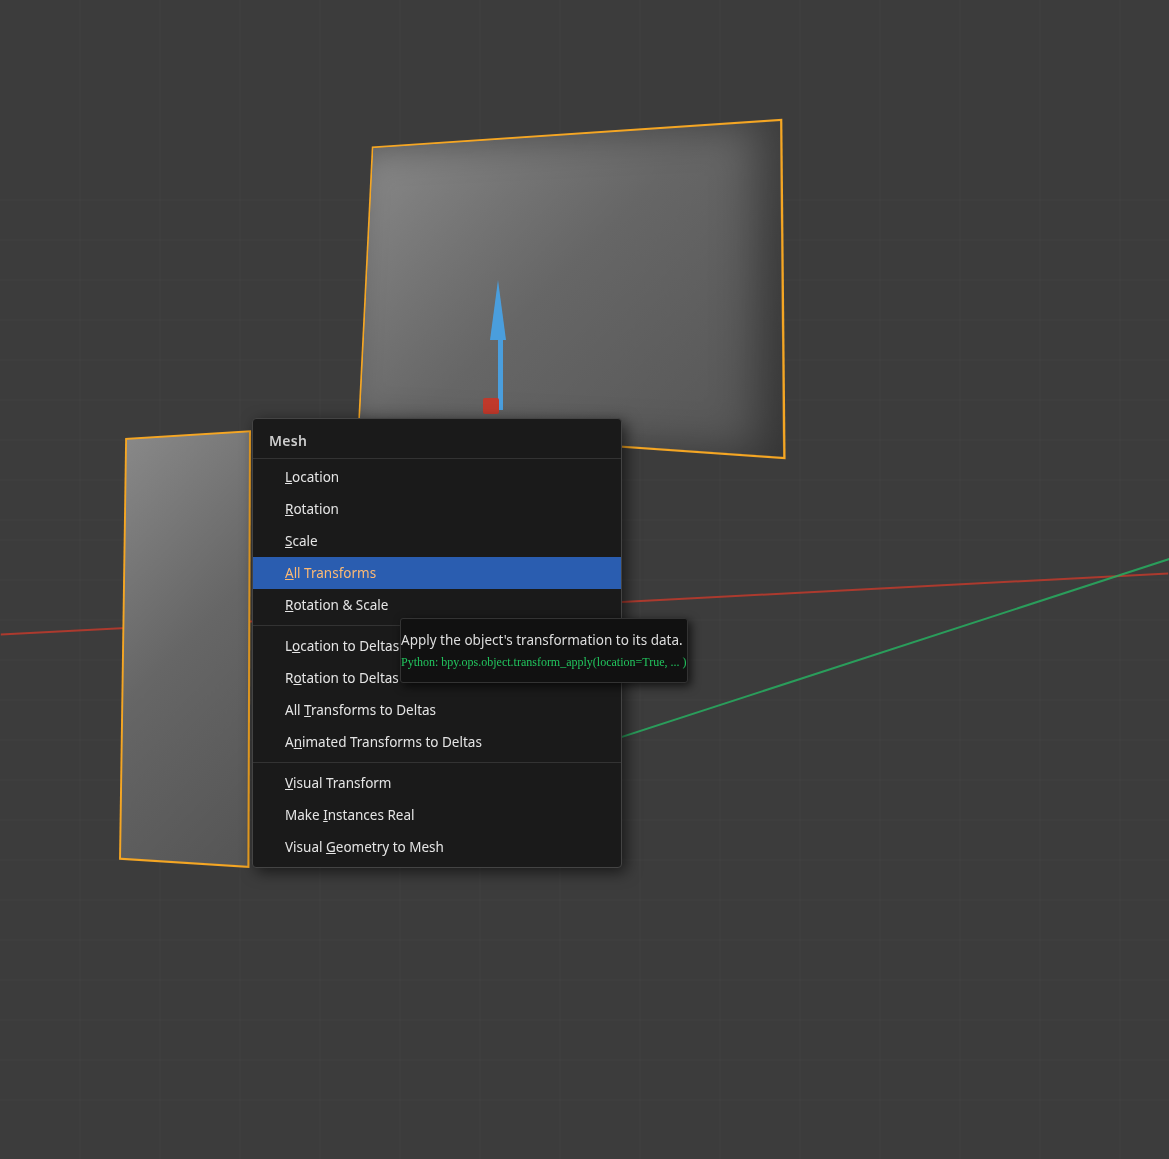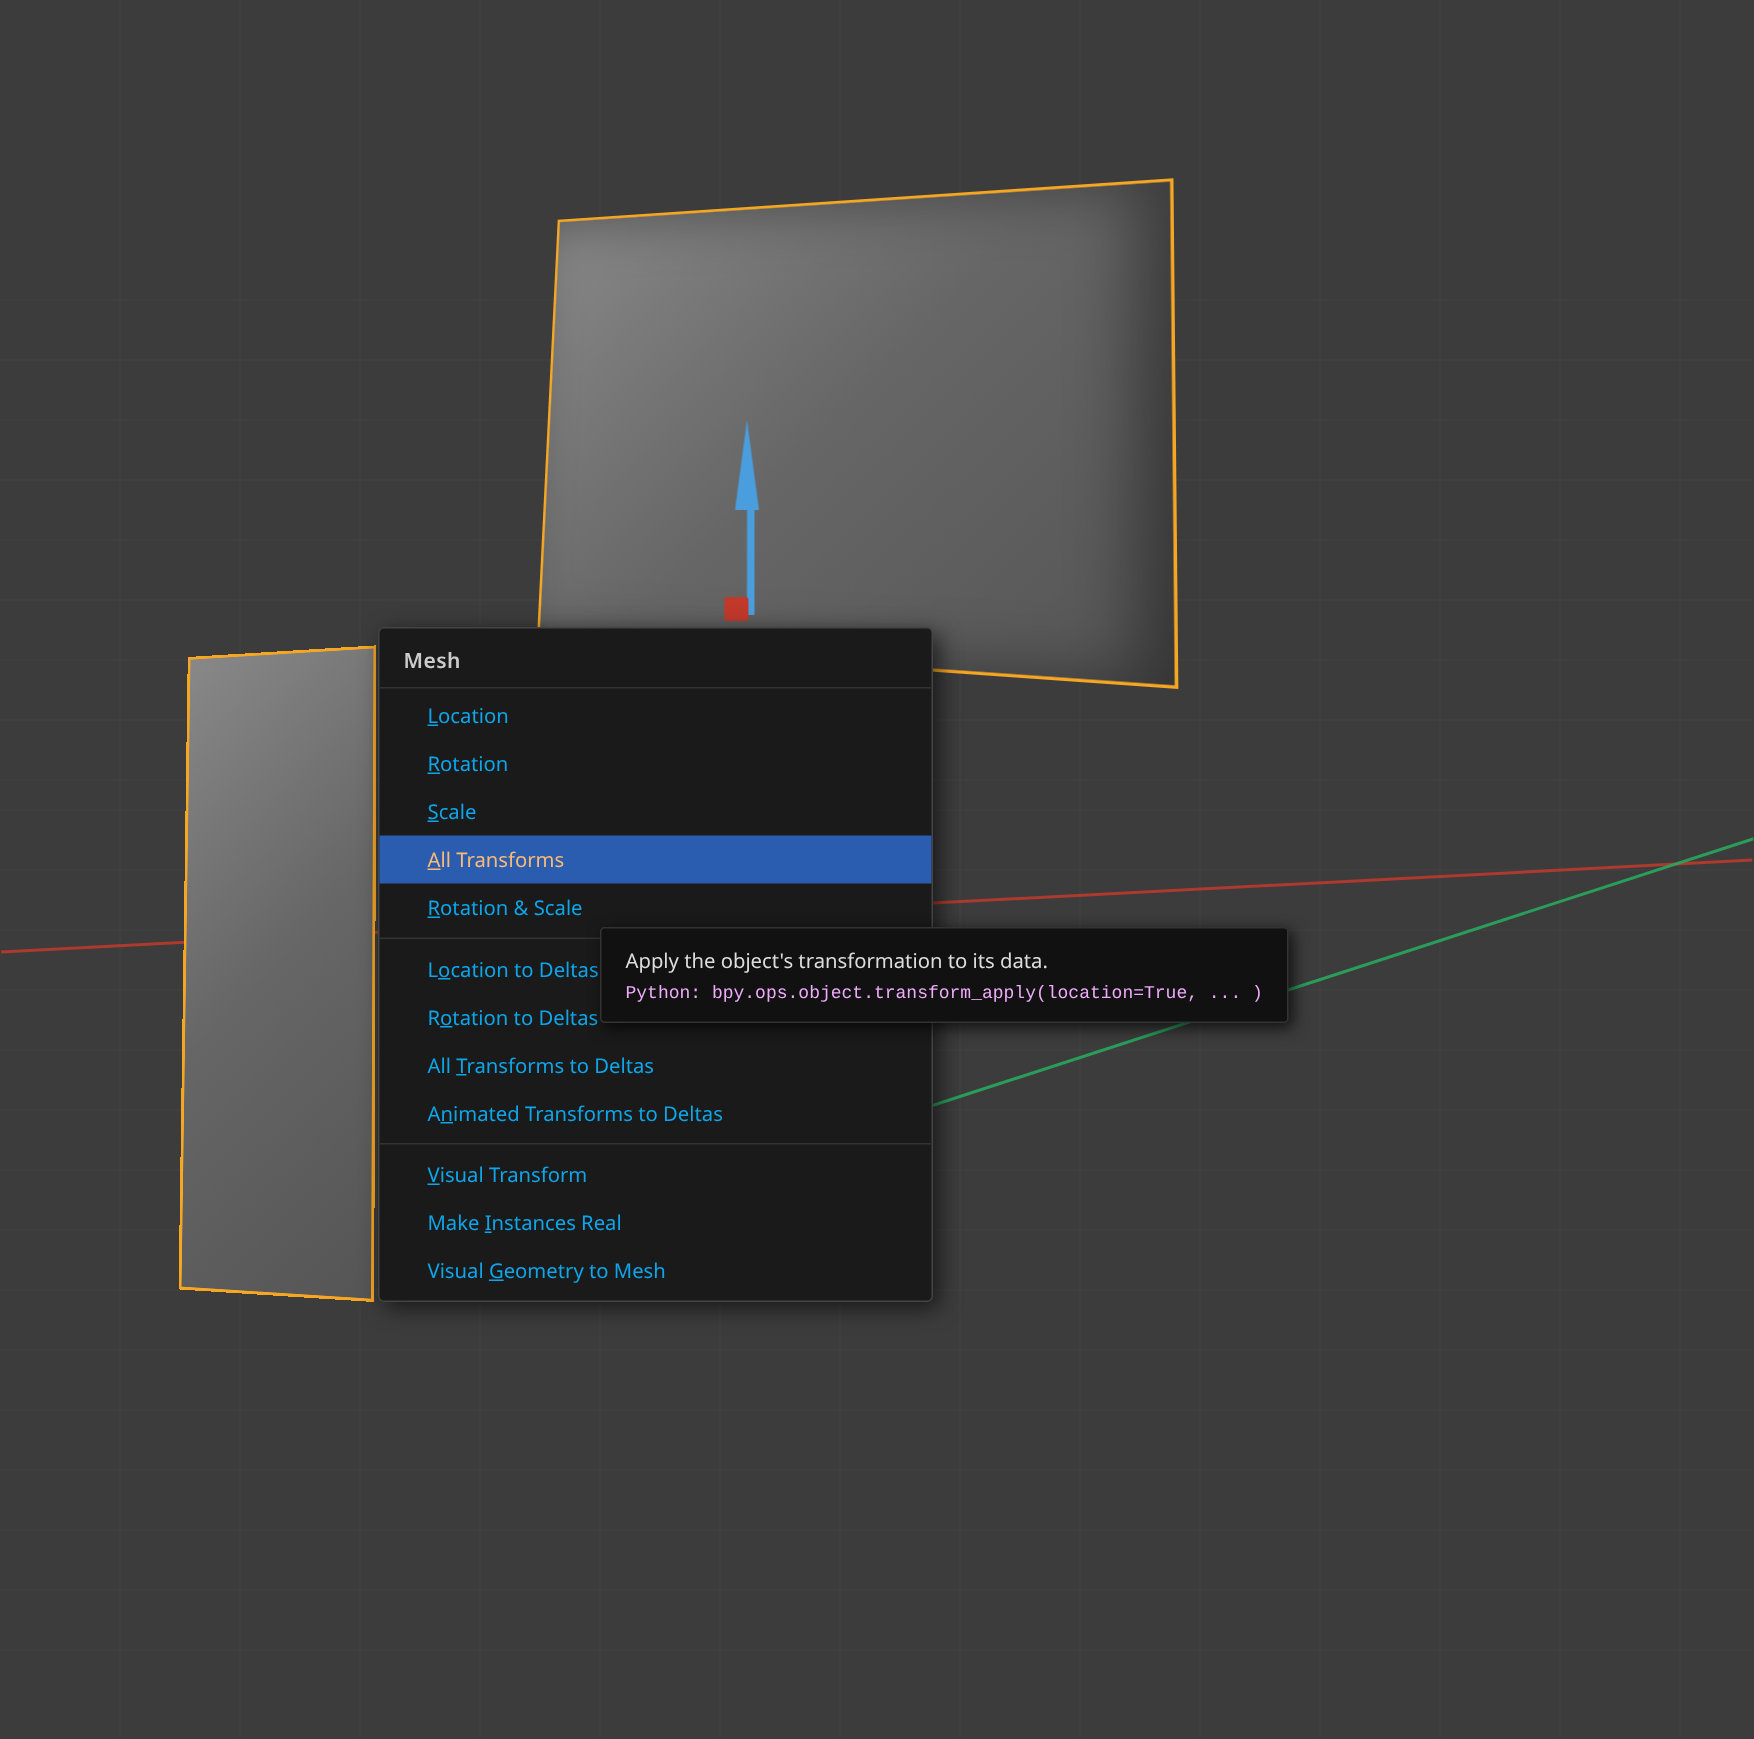--- a/index.html
+++ b/index.html
@@ -118,21 +118,21 @@
       color: #cccccc;
       font-size: 14px;
       font-weight: 600;
       letter-spacing: 0.3px;
       border-bottom: 1px solid #333;
       margin-bottom: 2px;
     }
 
     .menu-item {
       padding: 7px 16px 7px 32px;
-      color: #0ea5e9;
+      color: #e5e5e5;
       font-size: 13.5px;
       cursor: pointer;
       position: relative;
       white-space: nowrap;
     }
 
     .menu-item.active {
       background: #2a5db0;
       color: #fdba74;
     }
@@ -147,36 +147,36 @@
     .ul { text-decoration: underline; }
 
     
     .tooltip {
       position: absolute;
       top: 618px;
       left: 400px;
       background: #111111;
       border: 1px solid #333;
       border-radius: 3px;
-      padding: 12px 16px;
+      padding: 12px 0;
       max-width: 640px;
       z-index: 200;
       box-shadow: 3px 3px 10px rgba(0,0,0,0.7);
     }
 
     .tooltip-title {
       color: #dddddd;
       font-size: 13.5px;
       margin-bottom: 6px;
     }
 
     .tooltip-python {
-      color: #f0abfc;
+      color: #22c55e;
       font-size: 12px;
-      font-family: Liberation Mono, monospace;
+      font-family: Liberation Serif, serif;
     }
 
     
     svg.grid {
       position: absolute;
       top: 0; left: 0;
       width: 100%;
       height: 100%;
       opacity: 0.35;
     }

